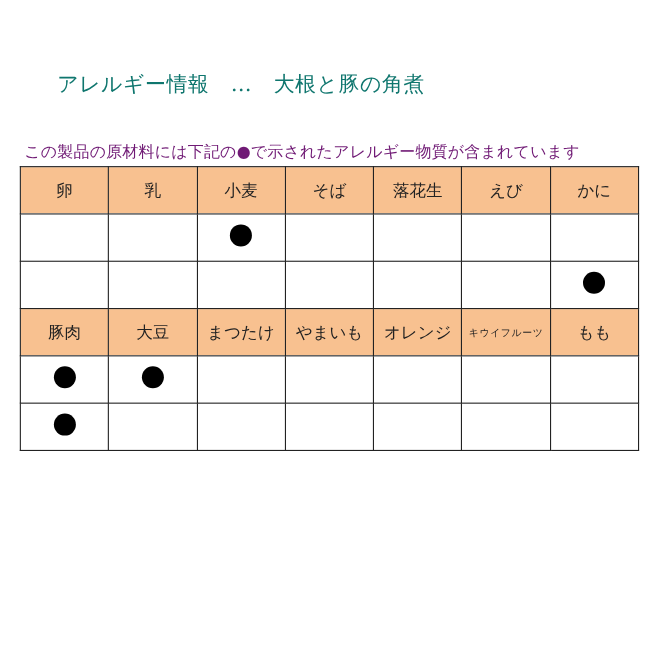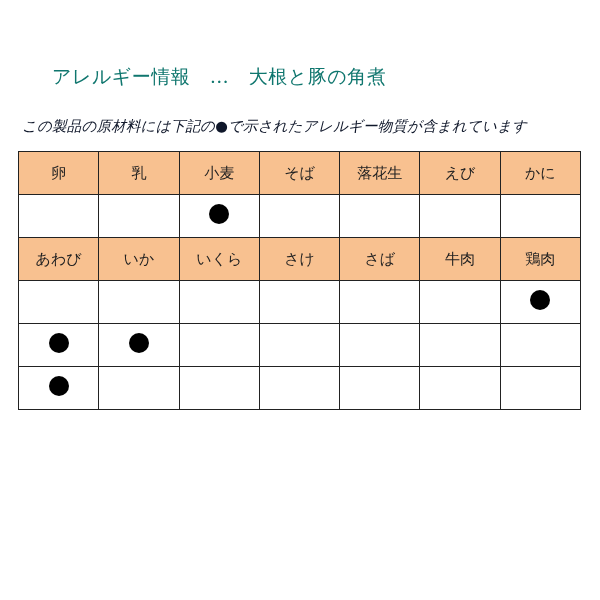--- a/index.html
+++ b/index.html
@@ -1,20 +1,20 @@
 <!DOCTYPE html>
 <html><head>
 <meta charset="utf-8">
 <style>
   html, body { margin:0; padding:0; background:#ffffff; }
   body { width:600px; height:600px; position:relative; overflow:hidden;
          font-family:"DejaVu Sans", "Liberation Sans", sans-serif; color:#222; }
   .title { position:absolute; left:22px; top:64px; font-family:"DejaVu Serif","Liberation Serif",serif;
            font-size:19px; color:#0f766e; white-space:pre; letter-spacing:0.5px;margin-left:30px; }
-  .subtitle { position:absolute; left:22px; top:117px; font-size:14.5px; color:#0f172a; white-space:nowrap; letter-spacing:0.2px;font-style:italic; }
+  .subtitle { position:absolute; left:22px; top:129px; font-size:14.5px; color:#701a75; white-space:nowrap; letter-spacing:0.2px; }
   table.grid { position:absolute; left:18px; top:151px; width:563px; border-collapse:collapse; table-layout:fixed; }
   table.grid td { border:1.5px solid #222; height:42px; padding:0; text-align:center; vertical-align:middle;
                   font-size:15px; color:#222; overflow:hidden; white-space:nowrap; }
   td.hdr { background:#f8c190; }
   td.hdr.small { font-size:9px; letter-spacing:0.5px; }
   td.hdr.blank { background:#ffffff; }
   td.val { background:#ffffff; }
   .dot { display:inline-block; width:20px; height:20px; border-radius:50%; background:#000; }
 </style>
 </head>
@@ -37,36 +37,36 @@
       <tr>
         <td class="val"></td>
         <td class="val"></td>
         <td class="val"><span class="dot"></span></td>
         <td class="val"></td>
         <td class="val"></td>
         <td class="val"></td>
         <td class="val"></td>
       </tr>
       <tr>
-        <td class="hdr">あわび</td>
-        <td class="hdr">いか</td>
-        <td class="hdr">いくら</td>
-        <td class="hdr">さけ</td>
-        <td class="hdr">さば</td>
-        <td class="hdr">牛肉</td>
-        <td class="hdr">鶏肉</td>
-      </tr>
-      <tr>
         <td class="val"></td>
         <td class="val"></td>
         <td class="val"></td>
         <td class="val"></td>
         <td class="val"></td>
         <td class="val"></td>
         <td class="val"><span class="dot"></span></td>
+      </tr>
+      <tr>
+        <td class="hdr">豚肉</td>
+        <td class="hdr">大豆</td>
+        <td class="hdr">まつたけ</td>
+        <td class="hdr">やまいも</td>
+        <td class="hdr">オレンジ</td>
+        <td class="hdr small">キウイフルーツ</td>
+        <td class="hdr">もも</td>
       </tr>
       <tr>
         <td class="val"><span class="dot"></span></td>
         <td class="val"><span class="dot"></span></td>
         <td class="val"></td>
         <td class="val"></td>
         <td class="val"></td>
         <td class="val"></td>
         <td class="val"></td>
       </tr>

